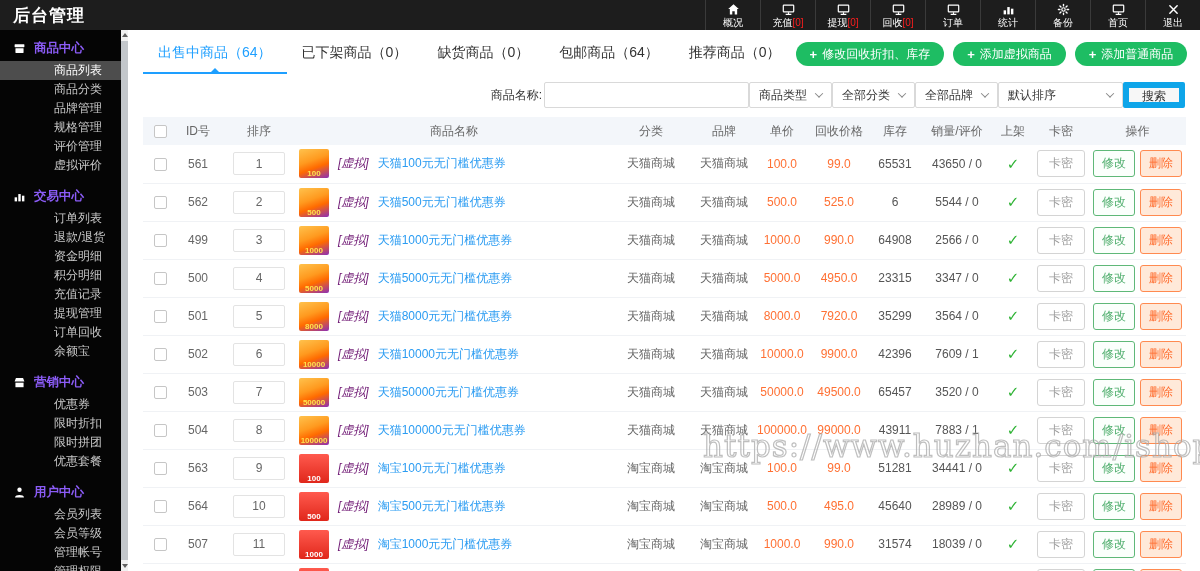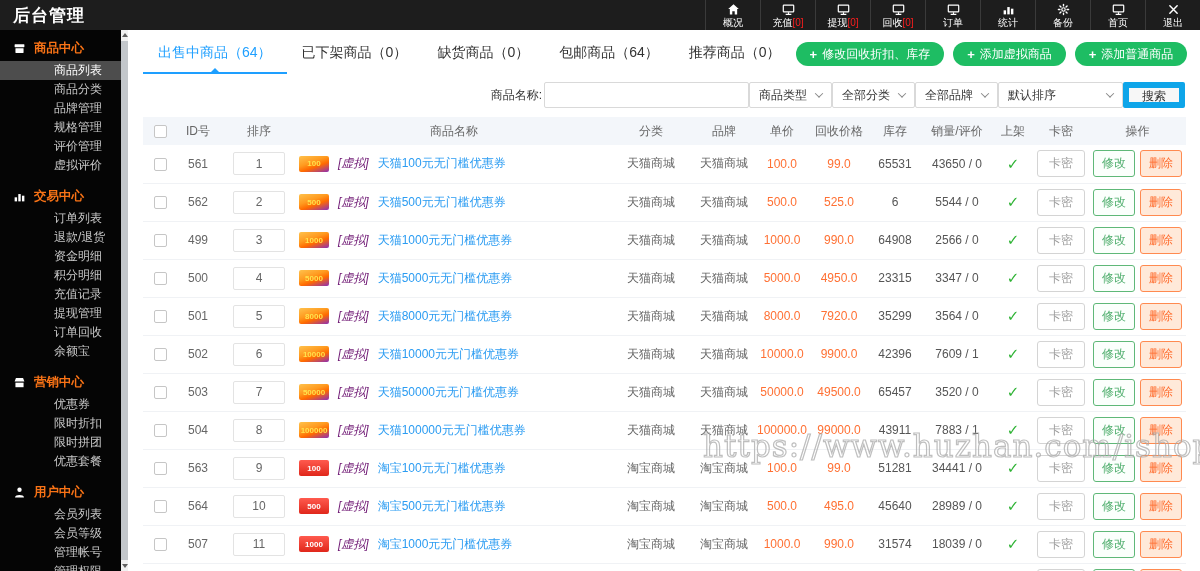--- a/index.html
+++ b/index.html
@@ -18,21 +18,21 @@
   .badge { color:#ff1e1e; }
 
   
   .app { display:flex; height:541px; }
 
   
   .sidebar { width:121px; background:#050505; padding-top:6px; overflow:hidden; flex:none; }
   .side-section { margin-top:9px; }
   .side-section:first-of-type { margin-top:0; }
   .side-header { display:flex; align-items:center; gap:8px; padding:4px 0 4px 13px;
-                 color:#f97316; font-size:12.5px; font-weight:bold; cursor:pointer;text-align:right; }
+                 color:#8b5cf6; font-size:12.5px; font-weight:bold; cursor:pointer;text-align:right; }
   .side-icon { width:13px; height:13px; flex:none; }
   .side-item { height:19px; line-height:19px; padding-left:54px; font-size:12px;
                color:#c9c9c9; cursor:pointer; white-space:nowrap; }
   .side-item.active { background:#4d4d4d; color:#fff; }
 
   
   .scrollstrip { width:7px; background:#f1f1f1; position:relative; flex:none; }
   .scroll-arrow { position:absolute; left:0; width:7px; height:10px; }
   .scroll-arrow.up { top:0; }
   .scroll-arrow.down { bottom:0; }
@@ -76,22 +76,22 @@
   th { font-weight:normal; color:#666; font-size:12px; text-align:center; }
   tbody tr { height:38px; border-bottom:1px solid #f0f2f5; }
   td { text-align:center; color:#666; overflow:hidden; white-space:nowrap; }
   .checkbox { display:inline-block; width:13px; height:13px; border:1px solid #c6c6c6;
               border-radius:2px; background:#fff; vertical-align:middle; cursor:pointer; }
   .sort-input { width:52px; height:23px; border:1px solid #e3e3e3; border-radius:2px;
                 text-align:center; color:#666; font-size:12px; outline:none; }
   th.h-name { text-align:center; }
   td.c-name { text-align:left; }
   .name-wrap { display:flex; align-items:center; gap:9px; }
-  .thumb { width:30px; height:16px; border-radius:2px; flex:none; display:inline-flex;
-           align-items:center; justify-content:center; font-size:8px; font-weight:bold; overflow:hidden; }
+  .thumb { width:30px; height:29px; border-radius:2px; flex:none; display:inline-flex;
+           align-items:flex-end; justify-content:center; font-size:8px; font-weight:bold; overflow:hidden; }
   .thumb.tmall { background:linear-gradient(160deg,#ffc24d 0%,#ff9a1f 40%,#ff6a00 62%,#8b2fb8 100%);
                  color:#ffe34d; }
   .thumb.taobao { background:linear-gradient(180deg,#ff5a4e,#e0271b); color:#fff; }
   .vtag { color:#701a75;font-style:italic; }
   .pname { color:#2b9cf2; cursor:pointer; text-decoration:none; }
   .c-price { color:#ff7033; }
   .c-dark { color:#555; }
   .check { color:#2fb335; font-size:15px; font-weight:bold; }
   .btn-card { padding:4px 11px; font-size:12px; border:1px solid #d4d4d4; border-radius:3px;
               background:#fff; color:#9c9c9c; cursor:pointer; font-family:inherit; }

